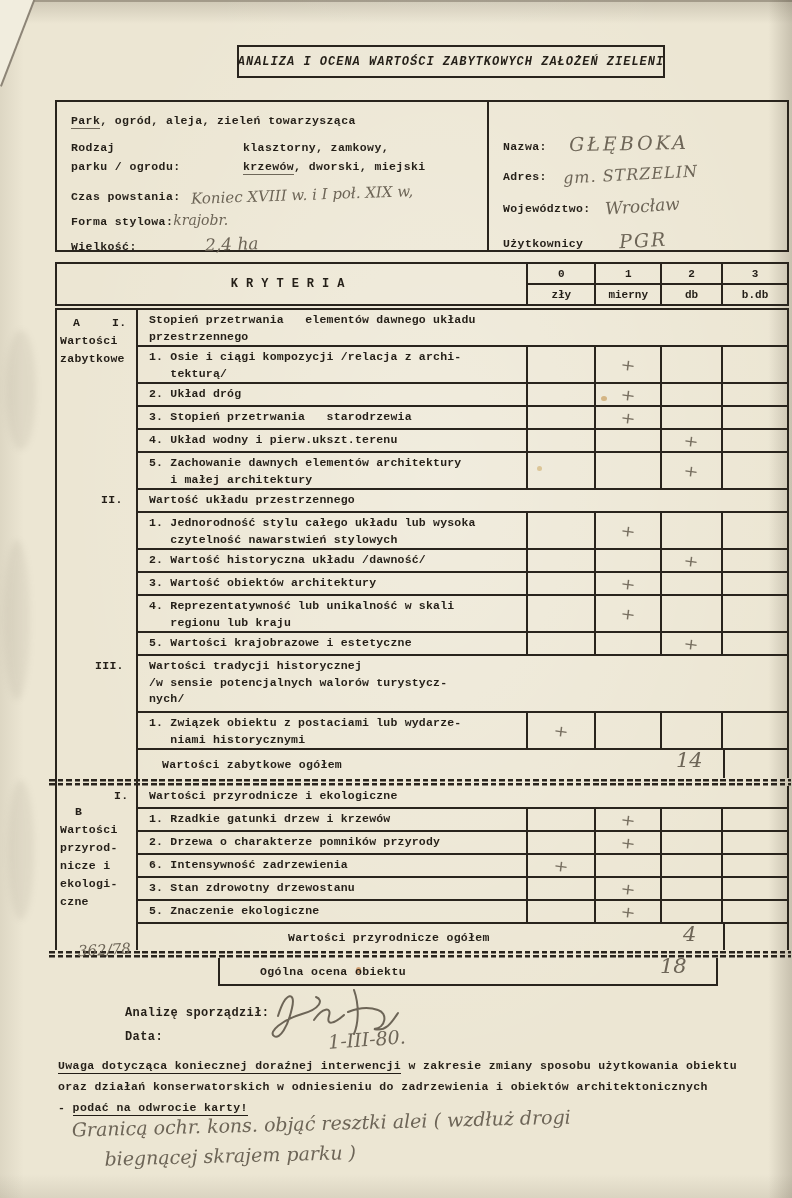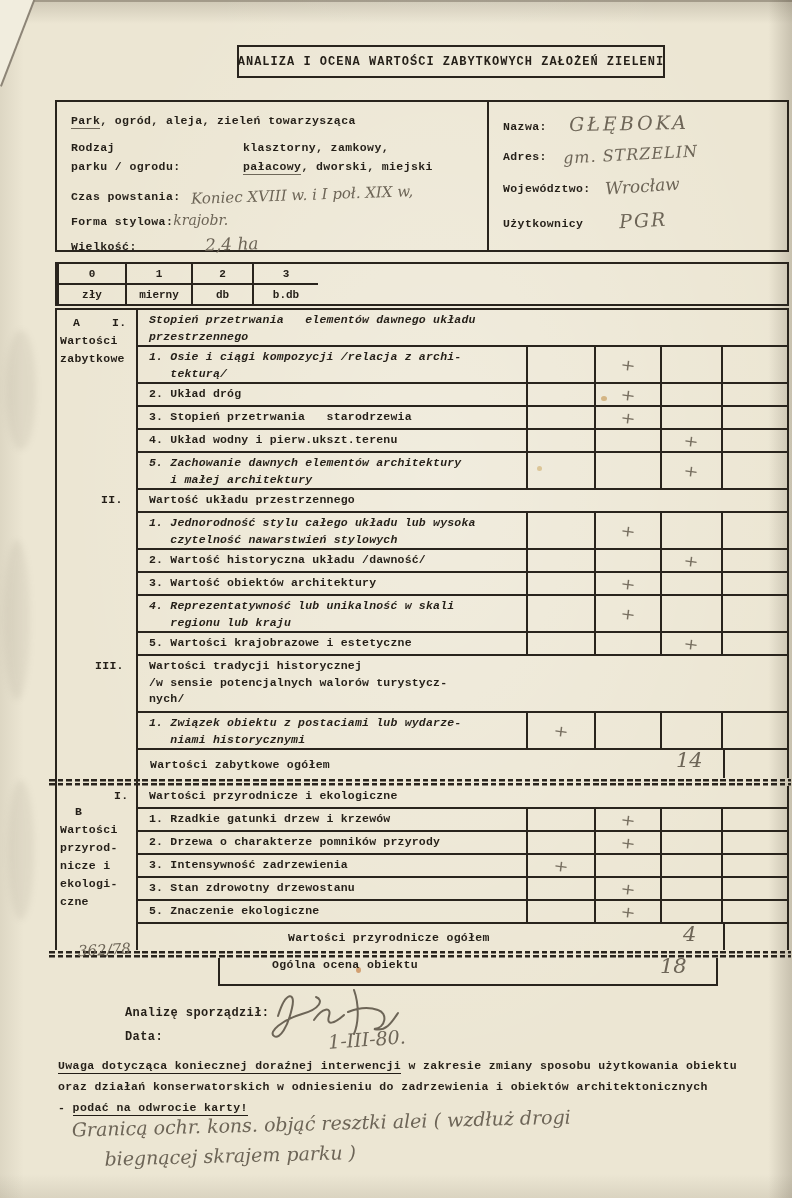--- a/index.html
+++ b/index.html
@@ -13,21 +13,21 @@
   .hw{font-family:"DejaVu Serif",serif;font-style:italic;color:#6d6557;font-weight:400;}
   
   .corner-fold{position:absolute;top:0;left:0;width:0;height:0;border-top:86px solid #f1edde;border-right:34px solid transparent;}
   .corner-line{position:absolute;top:86px;left:0;width:93px;height:2px;background:#8d8577;transform:rotate(-68.9deg);transform-origin:0 0;}
   .top-edge{position:absolute;top:0;left:0;right:0;height:2px;background:rgba(60,50,38,.30);}
   .smudge{position:absolute;background:#8b8372;opacity:.12;filter:blur(3px);border-radius:50%;}
   .stain{position:absolute;border-radius:50%;}
   
   .title-box{position:absolute;left:237px;top:45px;width:428px;height:33px;border:2.5px solid #29241d;
     display:flex;align-items:center;justify-content:center;box-sizing:border-box;background:rgba(255,255,255,.03);}
-  .title-box span{font-size:12px;font-weight:bold;letter-spacing:1px;white-space:nowrap;}
+  .title-box span{font-size:12px;font-weight:bold;letter-spacing:1px;white-space:nowrap;font-style:italic;}
   
   .info-box{position:absolute;left:55px;top:100px;width:734px;height:152px;border:2.5px solid #29241d;
     box-sizing:border-box;display:flex;}
   .info-left{width:432px;border-right:2.5px solid #29241d;box-sizing:border-box;padding:10px 16px 0 14px;}
   .info-right{flex:1;padding:10px 0 0 14px;}
   .iline{display:flex;align-items:baseline;font-size:11.5px;font-weight:bold;white-space:nowrap;}
   .lbl{font-size:11.5px;font-weight:bold;letter-spacing:.4px;}
   .pencil-u{border-bottom:1.8px solid #6e6759;padding-bottom:1px;}
   .hw-val{font-size:15px;display:inline-block;}
   
@@ -35,40 +35,40 @@
     box-sizing:border-box;display:flex;}
   .krit-label{width:470px;display:flex;align-items:center;justify-content:center;font-size:12px;font-weight:bold;letter-spacing:8px;}
   .scol{border-left:2.5px solid #29241d;box-sizing:border-box;display:flex;flex-direction:column;}
   .scol .num,.scol .nam{flex:1;display:flex;align-items:center;justify-content:center;font-size:11px;font-weight:bold;}
   .scol .num{border-bottom:2px solid #29241d;}
   
   .tbl{position:absolute;left:55px;top:308px;width:734px;border-top:2.5px solid #29241d;box-sizing:border-box;}
   .side-strip{position:absolute;left:0;top:0;width:83px;height:640px;border-left:2.5px solid #29241d;border-right:2.5px solid #29241d;box-sizing:border-box;}
   .side-strip span{position:absolute;font-size:11.5px;font-weight:bold;letter-spacing:.3px;white-space:pre;}
   .trow{margin-left:83px;width:651px;border-bottom:2px solid #29241d;box-sizing:border-box;display:flex;position:relative;}
-  .l1{height:23px;} .l2{height:37px;font-style:italic;} .l3{height:57px;}
+  .l1{height:23px;} .l2{height:37px;} .l3{height:57px;}
   .trow.header{border-right:2.5px solid #29241d;}
   .cell{box-sizing:border-box;}
   .criteria{width:390px;border-right:2px solid #29241d;font-size:11.5px;font-weight:bold;line-height:1.45;
     padding:2px 2px 0 11px;white-space:pre-wrap;letter-spacing:.2px;}
   .trow.header .criteria{border-right:none;width:100%;}
   .score{display:flex;align-items:center;justify-content:center;border-right:2px solid #29241d;}
   .score.c0{width:68px;} .score.c1{width:66px;} .score.c2{width:61px;} .score.c3{width:66px;border-right:2.5px solid #29241d;}
   .mark{font-family:"DejaVu Sans",sans-serif;font-size:17px;color:#776f60;transform:rotate(7deg) scale(1.05,.9);}
   .eq-divider{height:8px;margin-left:-6px;width:742px;
     background-image:repeating-linear-gradient(90deg,#29241d 0 5.5px,rgba(0,0,0,0) 5.5px 8.5px),
                      repeating-linear-gradient(90deg,#29241d 0 5.5px,rgba(0,0,0,0) 5.5px 8.5px);
     background-size:100% 2.5px,100% 2.5px;background-position:0 1px,0 5px;background-repeat:no-repeat;}
   .total-row{height:28px;border-bottom:none;align-items:center;}
   .total-row .tlabel{font-size:11.5px;font-weight:bold;letter-spacing:.3px;}
   .total-row .col3cell{position:absolute;right:0;top:0;bottom:0;width:66px;border-left:2px solid #29241d;border-right:2.5px solid #29241d;box-sizing:border-box;}
   .total-val{position:absolute;top:-2px;font-size:21px;color:#6d6557;font-family:"DejaVu Serif",serif;font-style:italic;}
   .total-b{height:26px;}
   .final-row{margin-left:163px;width:500px;height:28px;border-left:2.5px solid #29241d;border-right:2.5px solid #29241d;border-bottom:2.5px solid #29241d;
-    box-sizing:border-box;display:flex;position:relative;padding-left:12px;}
+    box-sizing:border-box;display:flex;align-items:center;position:relative;}
   .final-row .tlabel{padding-left:40px;font-size:11.5px;font-weight:bold;letter-spacing:.4px;}
   .margin-note{position:absolute;left:78px;top:941px;font-size:15px;transform:rotate(-3deg);}
   
   .f-sporz{position:absolute;left:125px;top:1006px;font-size:12px;font-weight:bold;letter-spacing:.4px;}
   .f-data{position:absolute;left:125px;top:1030px;font-size:12px;font-weight:bold;letter-spacing:.4px;}
   .f-sig{position:absolute;left:262px;top:982px;}
   .f-dataval{position:absolute;left:328px;top:1028px;font-size:19px;transform:rotate(-4deg);}
   .f-uwaga{position:absolute;left:58px;top:1055px;width:726px;font-size:11.5px;font-weight:bold;line-height:21px;letter-spacing:.4px;}
   .ink-u{border-bottom:1.8px solid #221d16;padding-bottom:.5px;}
   .f-note{position:absolute;left:72px;top:1108px;font-size:19px;line-height:30px;transform:rotate(-1.5deg);}
@@ -97,57 +97,58 @@
       <div class="iline" style="margin-top:2px;">
         <span class="lbl pencil-u">Park</span>
           <span class="lbl">, ogród, aleja, zieleń towarzysząca</span>
       </div>
       <div class="iline" style="margin-top:12px;">
         <span class="lbl" style="width:172px;">Rodzaj</span>
         <span class="lbl">klasztorny, zamkowy,</span>
       </div>
       <div class="iline" style="margin-top:6px;">
         <span class="lbl" style="width:172px;">parku / ogrodu:</span>
-        <span class="lbl pencil-u">pałacowy</span>
+        <span class="lbl pencil-u">krzewów</span>
           <span class="lbl">, dworski, miejski</span>
       </div>
       <div class="iline" style="margin-top:11px;">
         <span class="lbl">Czas powstania:</span>
         <span class="hw hw-val" style="margin-left:10px;transform:rotate(-2deg);">Koniec XVIII w. i I poł. XIX w,</span>
       </div>
       <div class="iline" style="margin-top:8px;">
         <span class="lbl">Forma stylowa:</span>
         <span class="hw hw-val" style="font-size:14px;">krajobr.</span>
       </div>
       <div class="iline" style="margin-top:6px;gap:40px;">
         <span class="lbl">Wielkość:</span>
         <span class="hw hw-val" style="margin-left:28px;font-size:17px;transform:rotate(-2deg);">2,4 ha</span>
       </div>
     </div>
     <div class="info-right">
-      <div class="iline" style="margin-top:0;">
+      <div class="iline" style="margin-top:20px;">
         <span class="lbl">Nazwa:</span>
         <span class="hw" style="margin-left:22px;font-size:19px;letter-spacing:3px;transform:rotate(-1deg);">GŁĘBOKA</span>
       </div>
       <div class="iline" style="margin-top:11px;">
         <span class="lbl">Adres:</span>
         <span class="hw" style="margin-left:16px;font-size:16px;letter-spacing:1px;transform:rotate(-3deg);">gm. STRZELIN</span>
       </div>
       <div class="iline" style="margin-top:12px;">
         <span class="lbl">Województwo:</span>
         <span class="hw" style="margin-left:14px;font-size:17px;transform:rotate(-4deg);">Wrocław</span>
       </div>
       <div class="iline" style="margin-top:13px;">
         <span class="lbl">Użytkownicy</span>
         <span class="hw" style="margin-left:36px;font-size:19px;letter-spacing:2px;transform:rotate(-3deg);">PGR</span>
       </div>
     </div>
   </div>
 
   <div class="krit-box">
+    <div class="krit-label">KRYTERIA</div>
     <div class="scol" style="width:68px;">
       <div class="num">0</div>
       <div class="nam">zły</div>
     </div>
     <div class="scol" style="width:66px;">
       <div class="num">1</div>
       <div class="nam">mierny</div>
     </div>
     <div class="scol" style="width:61px;">
       <div class="num">2</div>
@@ -339,21 +340,21 @@
           <div class="cell score c2">
             <span class="mark"></span>
           </div>
           <div class="cell score c3">
             <span class="mark"></span>
           </div>
         </div>
       </div>
 
     <div class="trow total-row">
-      <span class="tlabel" style="padding-left:12px;">Wartości zabytkowe ogółem</span>
+      <span class="tlabel" style="padding-left:24px;">Wartości zabytkowe ogółem</span>
       <span class="total-val hw" style="left:538px;">14</span>
       <span class="col3cell"></span>
     </div>
     <div class="eq-divider"></div>
 
     <div id="rows-b">
         <div class="trow header l1">
           <div class="cell criteria">Wartości przyrodnicze i ekologiczne</div>
         </div>
         <div class="trow l1">
@@ -380,21 +381,21 @@
             <span class="mark">+</span>
           </div>
           <div class="cell score c2">
             <span class="mark"></span>
           </div>
           <div class="cell score c3">
             <span class="mark"></span>
           </div>
         </div>
         <div class="trow l1">
-          <div class="cell criteria">3. Intensywność zadrzewienia</div>
+          <div class="cell criteria">6. Intensywność zadrzewienia</div>
           <div class="cell score c0">
             <span class="mark">+</span>
           </div>
           <div class="cell score c1">
             <span class="mark"></span>
           </div>
           <div class="cell score c2">
             <span class="mark"></span>
           </div>
           <div class="cell score c3">

